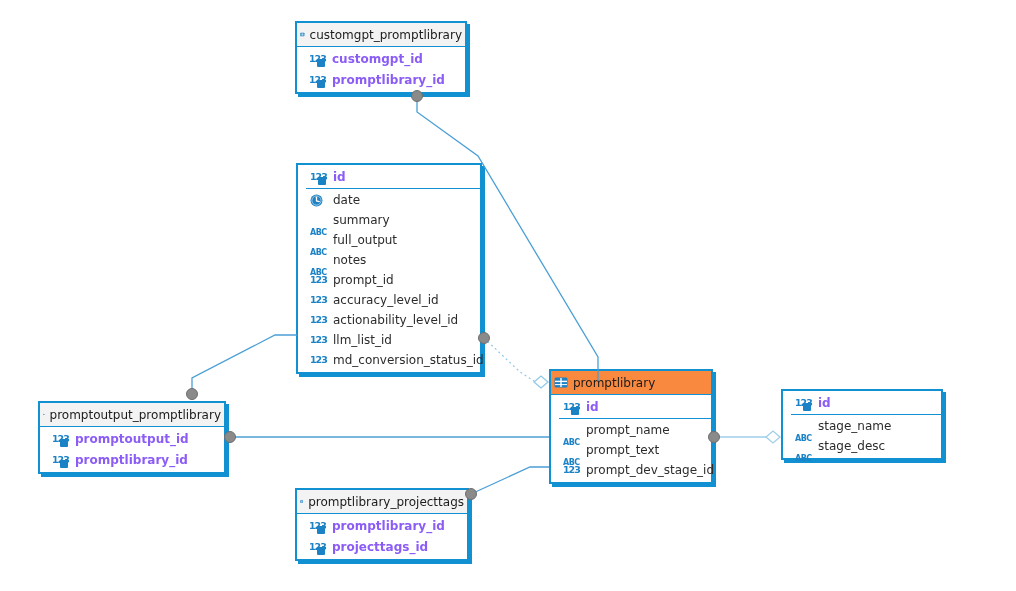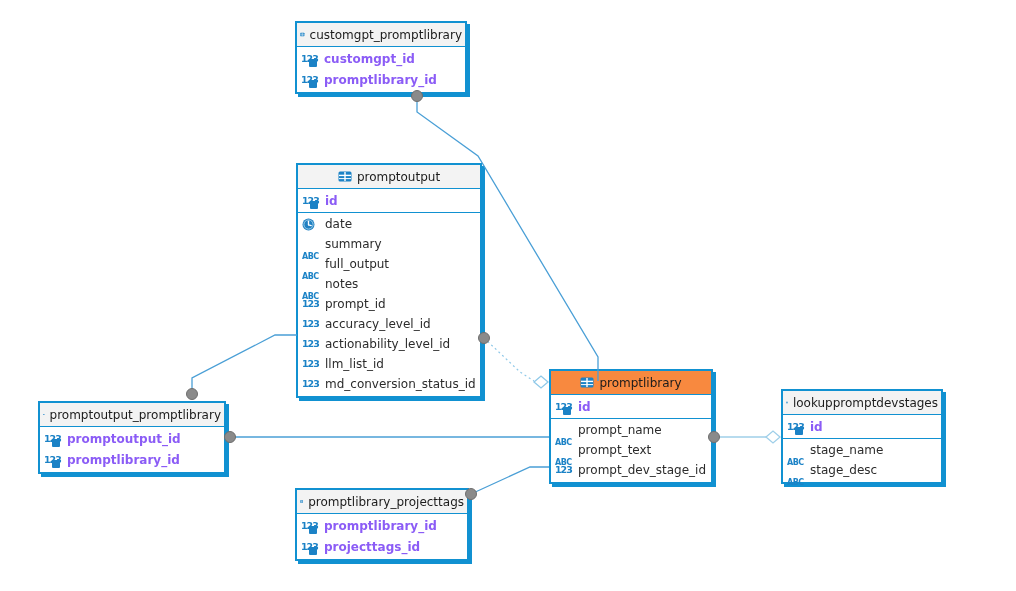--- a/index.html
+++ b/index.html
@@ -9,25 +9,25 @@
   }
   .wires { position:absolute; left:0; top:0; z-index:3; pointer-events:none; }
   .wires path { pointer-events:stroke; }
 
   .tbl {
     position:absolute; z-index:2; background:#ffffff;
     border:2px solid #1191d1; box-shadow:3px 3px 0 #1191d1;
   }
   .hdr {
     height:23px; background:#f3f3f3; border-bottom:1px solid #1191d1;
-    display:flex; align-items:center; justify-content:center; gap:5px;
+    display:flex; align-items:center; gap:5px;
     font-size:12px; color:#1c1c1c; padding:0 3px; white-space:nowrap;
   }
   .hdr.hl { background:#f8893f; }
-  .cols { padding:1px 0 2px 0; }
+  .cols { padding:1px 0 2px 8px; }
   .row {
     height:20px; display:flex; align-items:center; gap:4px;
     padding:0 4px; font-size:12px; color:#2b2b2b; white-space:nowrap;
   }
   .row.pk { height:21px; }
   .row.pk .nm { font-weight:bold; color:#8b5cf6; }
   .sep { height:0; border-top:1px solid #1191d1; margin:1px 0; }
 
   .icwrap { position:relative; flex:0 0 19px; width:19px; display:flex; align-items:center; justify-content:flex-start; }
   .t-num {
@@ -68,29 +68,20 @@
         <div class="row pk">
           <span class="icwrap">
             <span class="t-num">123</span>
             <span class="keybadge"></span>
           </span>
           <span class="nm">promptlibrary_id</span>
         </div>
       </div>
     </div>
     <div class="tbl" style="left: 296px; top: 163px; width: 182px;">
-      <div class="hdr">
-        <svg width="14" height="11" viewBox="0 0 14 11">
-          <rect x="0.5" y="0.5" width="13" height="10" rx="1.5" fill="#1b82c6"></rect>
-          <line x1="1" y1="4.4" x2="13" y2="4.4" stroke="#fff" stroke-width="1.4"></line>
-          <line x1="7" y1="1" x2="7" y2="10" stroke="#fff" stroke-width="1.4"></line>
-          <line x1="1" y1="7.6" x2="13" y2="7.6" stroke="#fff" stroke-width="1"></line>
-        </svg>
-        <span>promptoutput</span>
-      </div>
       <div class="cols">
         <div class="row pk">
           <span class="icwrap">
             <span class="t-num">123</span>
             <span class="keybadge"></span>
           </span>
           <span class="nm">id</span>
         </div>
         <div class="sep"></div>
         <div class="row">
@@ -214,29 +205,20 @@
         </div>
         <div class="row">
           <span class="icwrap">
             <span class="t-num">123</span>
           </span>
           <span class="nm">prompt_dev_stage_id</span>
         </div>
       </div>
     </div>
     <div class="tbl" style="left: 781px; top: 389px; width: 158px;">
-      <div class="hdr">
-        <svg width="14" height="11" viewBox="0 0 14 11">
-          <rect x="0.5" y="0.5" width="13" height="10" rx="1.5" fill="#1b82c6"></rect>
-          <line x1="1" y1="4.4" x2="13" y2="4.4" stroke="#fff" stroke-width="1.4"></line>
-          <line x1="7" y1="1" x2="7" y2="10" stroke="#fff" stroke-width="1.4"></line>
-          <line x1="1" y1="7.6" x2="13" y2="7.6" stroke="#fff" stroke-width="1"></line>
-        </svg>
-        <span>lookuppromptdevstages</span>
-      </div>
       <div class="cols">
         <div class="row pk">
           <span class="icwrap">
             <span class="t-num">123</span>
             <span class="keybadge"></span>
           </span>
           <span class="nm">id</span>
         </div>
         <div class="sep"></div>
         <div class="row">

